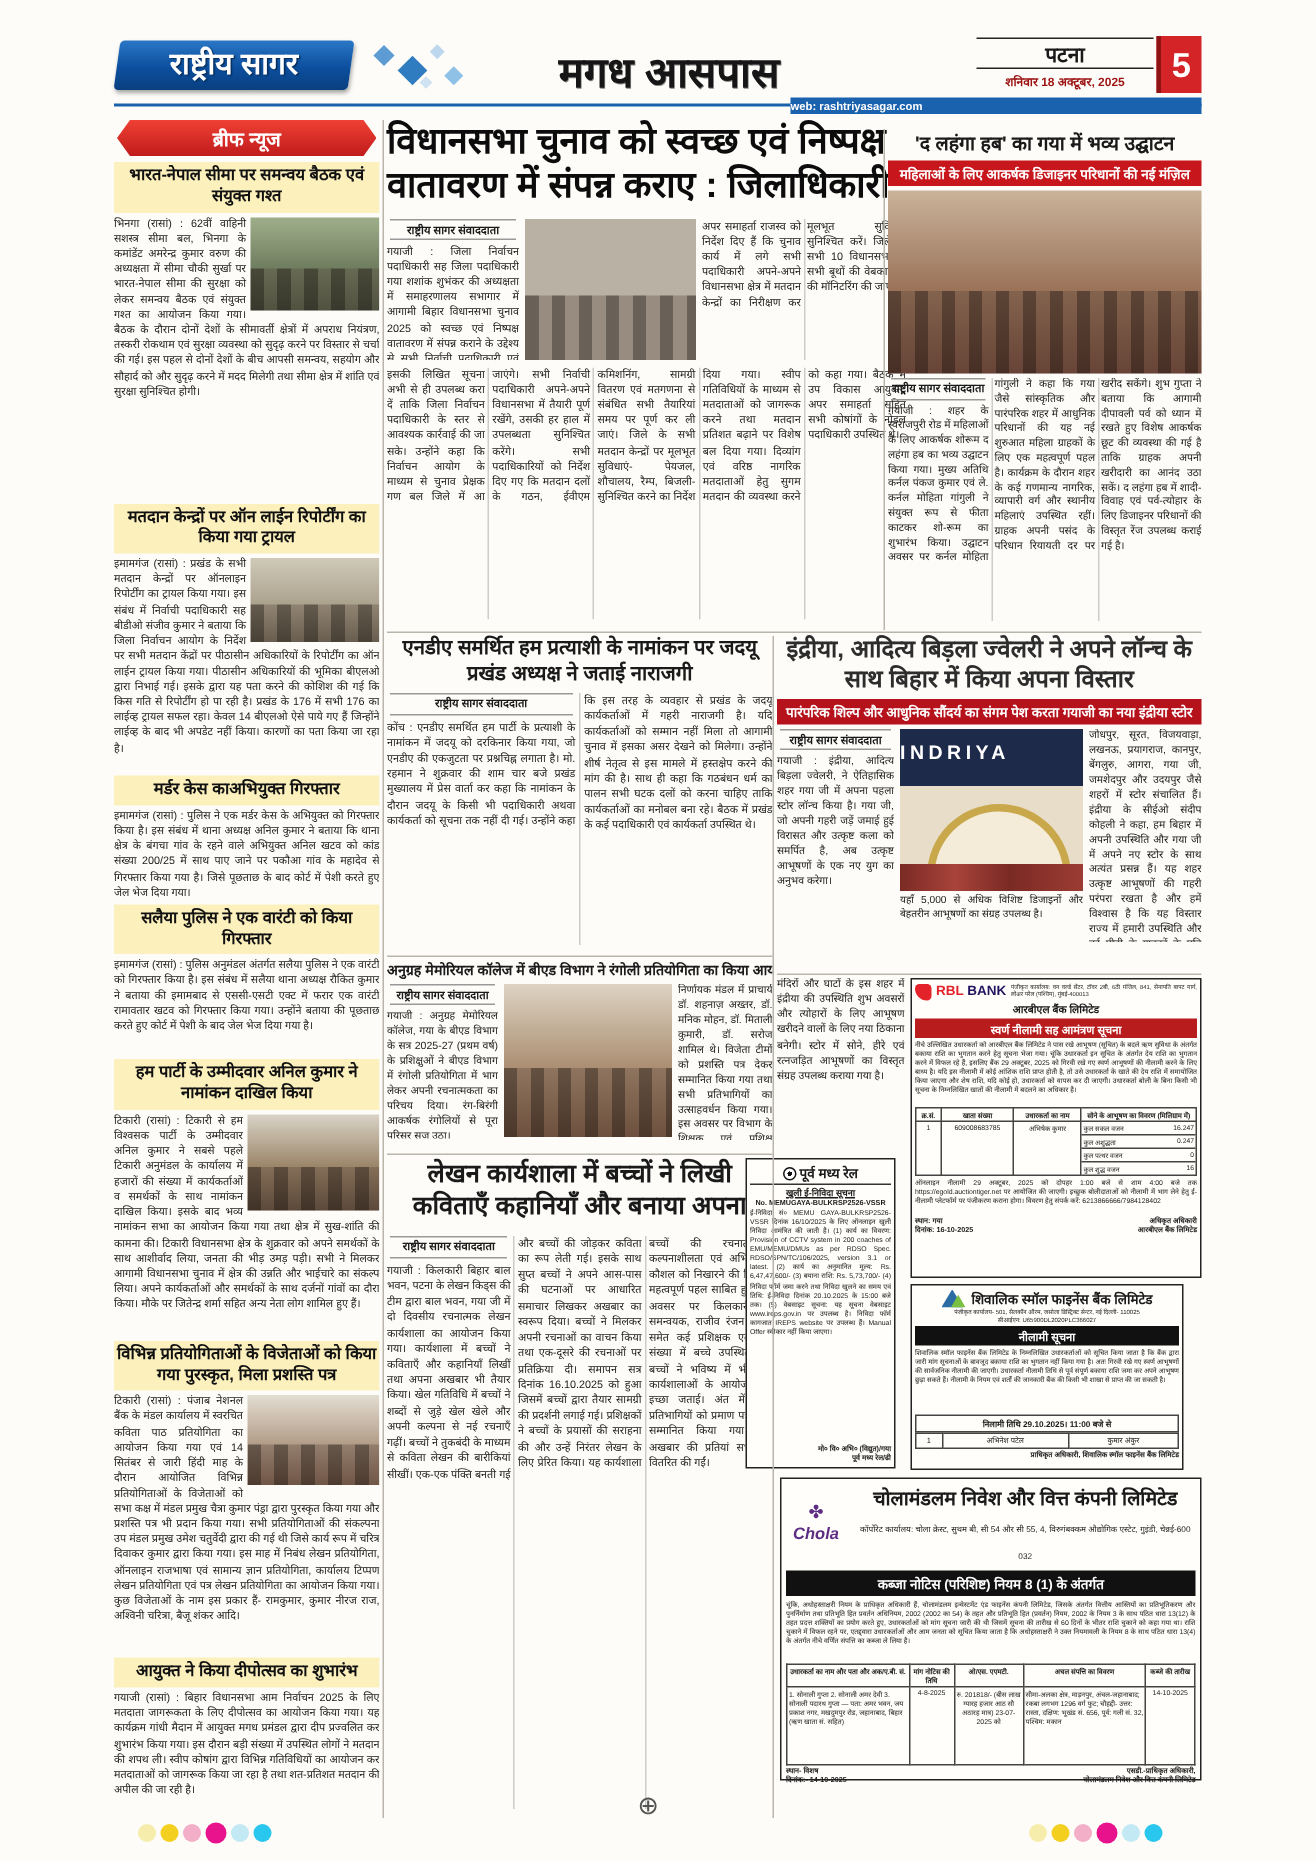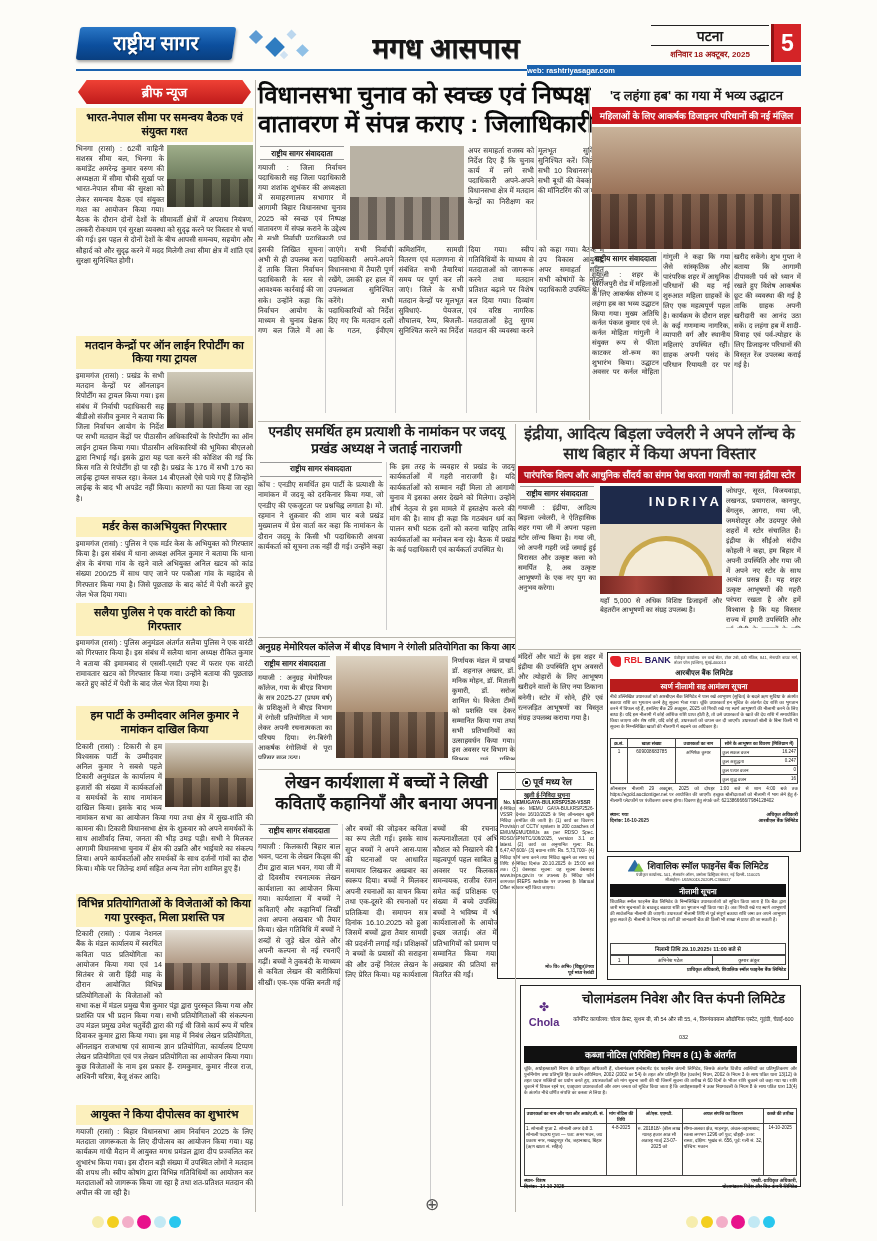--- a/index.html
+++ b/index.html
@@ -71,21 +71,21 @@
 
   
   #indriya{left:518px;top:424px;width:283px;height:224px;}
   #indriya h2{margin:0;font-size:16px;line-height:1.22;font-weight:bold;color:#2d2d2d;text-align:center;}
   #indriya .banner{background:#b5121b;color:#fff;font-weight:bold;font-size:9px;
       text-align:center;padding:2px 1px;margin:3px 0;}
   #ind-row{display:flex;gap:4px;height:142px;}
   #ind-col1{width:78px;overflow:hidden;}
   #ind-photo-wrap{width:122px;flex:none;}
   #ind-photo{width:122px;height:108px;background:#e8ddc8;}
-  #ind-sign{position:absolute;left:0;right:0;top:8px;text-align:right;color:#fff;
+  #ind-sign{position:absolute;left:0;right:0;top:8px;text-align:left;color:#fff;
       font-size:13px;letter-spacing:3px;font-weight:bold;}
   #ind-photo .store-top{position:absolute;left:0;right:0;top:0;height:38px;background:#1e2a4a;}
   #ind-photo .store-arch{position:absolute;left:18px;top:50px;width:86px;height:70px;
       border:5px solid #c9a84c;border-bottom:none;border-radius:50px 50px 0 0;background:#f4ecd9;}
   #ind-photo .store-crowd{position:absolute;left:0;right:0;bottom:0;height:18px;
       background:linear-gradient(90deg,#7a2a24,#a8433a 30%,#7a2a24 60%,#9c3c33);}
   #ind-caption{font-size:6.8px;line-height:1.35;text-align:justify;margin-top:2px;overflow:hidden;height:28px;}
   #ind-col2{flex:1;overflow:hidden;}
   #indriya-cont{left:518px;top:652px;width:85px;height:116px;font-size:7px;line-height:1.45;
       text-align:justify;overflow:hidden;}
@@ -141,21 +141,21 @@
   .shiv-addr{font-size:4px;text-align:center;line-height:1.3;}
   .shiv-bar{background:#111;color:#fff;font-weight:bold;font-size:7.5px;text-align:center;padding:1.5px 0;margin:2px 0;}
   .shiv-auct{border:0.5px solid #444;font-weight:bold;font-size:5.5px;text-align:center;padding:1px;margin-top:2px;}
   table.shivrow{width:100%;border-collapse:collapse;}
   table.shivrow td{border:0.5px solid #444;font-size:5px;padding:1px;text-align:center;}
 
   #ad-chola{left:520px;top:985px;width:281px;height:202px;padding:3px;}
   .chola-head{display:flex;gap:6px;align-items:center;}
   .chola-logo{flex:none;width:40px;text-align:center;color:#5c2d83;font-weight:bold;}
   .chola-logo .fl{font-size:12px;display:block;line-height:10px;}
-  .chola-logo .nm{font-size:11px;}
+  .chola-logo .nm{font-size:11px;font-style:italic;}
   .chola-title{flex:1;text-align:center;}
   .chola-title .n{font-weight:bold;font-size:13px;}
   .chola-title .a{font-size:5.5px;line-height:1.3;}
   .chola-bar{background:#111;color:#fff;font-weight:bold;font-size:9px;text-align:center;padding:2px 0;margin:3px 0;}
 
   
   #regmark{left:425px;top:1194px;font-size:17px;color:#555;}
   .dots{position:absolute;top:1216px;display:flex;gap:3px;}
   .dots span{width:12px;height:12px;border-radius:50%;display:inline-block;}
   .dots span:nth-child(1){background:#f6edad;}

